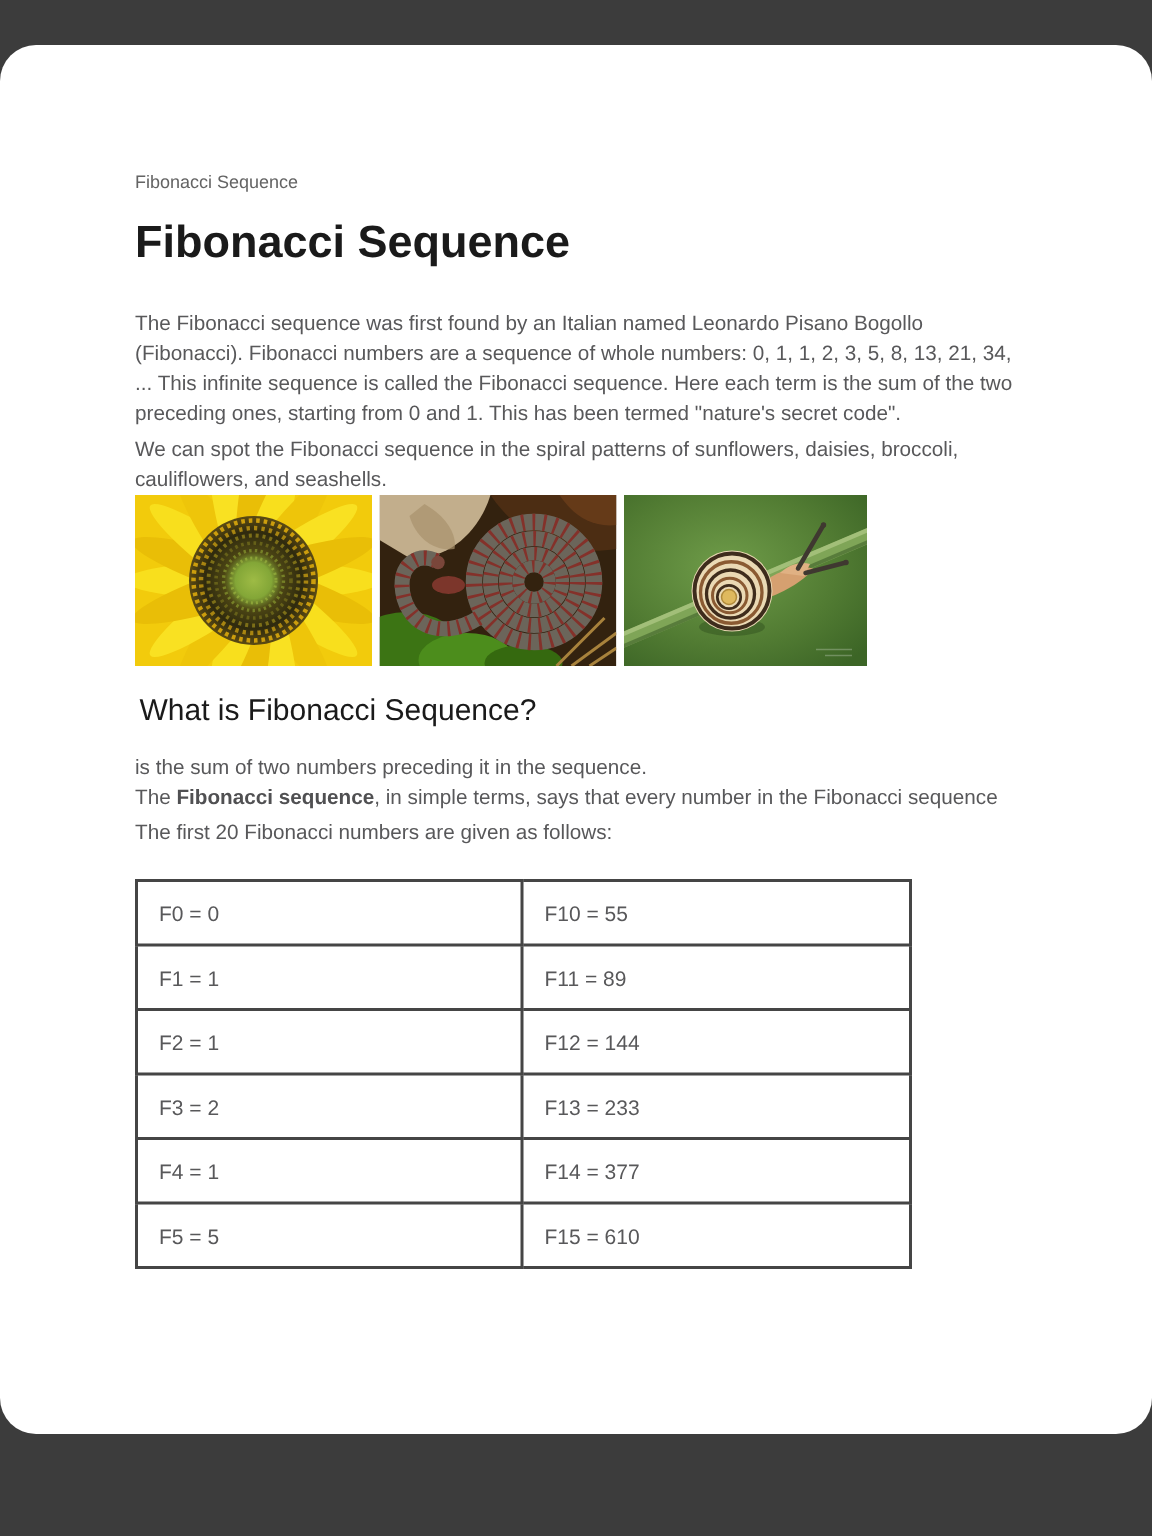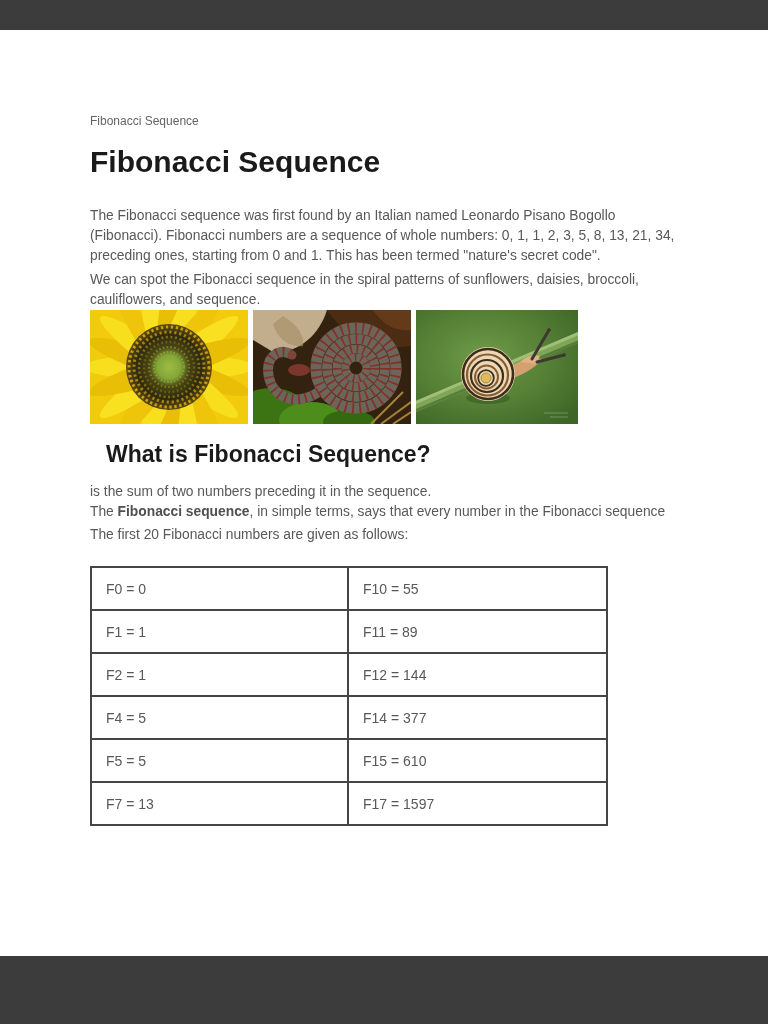--- a/index.html
+++ b/index.html
@@ -7,30 +7,30 @@
     width:768px;height:1024px;overflow:hidden;
     background:#3c3c3c;
     font-family:"Liberation Sans","DejaVu Sans",sans-serif;
   }
   .viewer{width:768px;height:1024px;display:flex;flex-direction:column;}
   .band{width:768px;background:#3c3c3c;flex:none;}
   .band.top{height:30px;}
   .band.bottom{height:68px;}
   .page{
     width:768px;height:926px;flex:none;background:#ffffff;
-    box-sizing:border-box;padding:84px 88px 0 90px;overflow:hidden;
+    box-sizing:border-box;padding:84px 88px 0 90px;overflow:hidden;border-radius:24px;
   }
   .kicker{
     font-size:12px;line-height:15px;color:#646464;letter-spacing:0;
   }
   h1.doc-title{
     margin:15px 0 0 0;font-size:30px;line-height:36px;font-weight:bold;color:#1a1a1a;
   }
   h2.sec-title{
-    margin:16px 0 0 16px;font-size:23px;line-height:28px;font-weight:bold;color:#1a1a1a;
+    margin:16px 0 0 3px;font-size:20px;line-height:28px;font-weight:normal;color:#1a1a1a;
   }
   .para{margin:0;color:#58585a;font-size:13.8px;}
   .para .ln{line-height:20px;white-space:nowrap;}
   .p-intro{margin-top:26px;}
   .p-spot{margin-top:4px;}
   .p-def{margin-top:14px;}
   .p-lead{margin-top:3px;}
   .bold-inline{font-weight:bold;color:#505052;}
   .photos{margin-top:0;display:flex;gap:5px;height:114px;}
   .photo{height:114px;overflow:hidden;flex:none;}
@@ -55,26 +55,27 @@
 
   <div class="page">
 
     <div class="kicker">Fibonacci Sequence</div>
 
     <h1 class="doc-title">Fibonacci Sequence</h1>
 
     <div class="para p-intro">
       <div class="ln">The Fibonacci sequence was first found by an Italian named Leonardo Pisano Bogollo</div>
       <div class="ln">(Fibonacci). Fibonacci numbers are a sequence of whole numbers: 0, 1, 1, 2, 3, 5, 8, 13, 21, 34,</div>
+      <div class="ln">... This infinite sequence is called the Fibonacci sequence. Here each term is the sum of the two</div>
       <div class="ln">preceding ones, starting from 0 and 1. This has been termed "nature's secret code".</div>
     </div>
 
     <div class="para p-spot">
       <div class="ln">We can spot the Fibonacci sequence in the spiral patterns of sunflowers, daisies, broccoli,</div>
-      <div class="ln">cauliflowers, and sequence.</div>
+      <div class="ln">cauliflowers, and seashells.</div>
     </div>
 
     <div class="photos">
 
       <div class="photo w1">
         <svg viewBox="0 0 158 114" preserveAspectRatio="none">
           <defs>
             <radialGradient id="sfSeed" cx="50%" cy="50%" r="50%">
               <stop offset="0%" stop-color="#9ebb45"></stop>
               <stop offset="28%" stop-color="#83a637"></stop>
@@ -204,30 +205,30 @@
         </tr>
         <tr>
           <td>F1 = 1</td>
           <td>F11 = 89</td>
         </tr>
         <tr>
           <td>F2 = 1</td>
           <td>F12 = 144</td>
         </tr>
         <tr>
-          <td>F4 = 5</td>
+          <td>F3 = 2</td>
+          <td>F13 = 233</td>
+        </tr>
+        <tr>
+          <td>F4 = 1</td>
           <td>F14 = 377</td>
         </tr>
         <tr>
           <td>F5 = 5</td>
           <td>F15 = 610</td>
         </tr>
-        <tr>
-          <td>F7 = 13</td>
-          <td>F17 = 1597</td>
-        </tr>
       </tbody>
     </table>
 
   </div>
 
   <div class="band bottom"></div>
 </div>
 
 </body></html>

